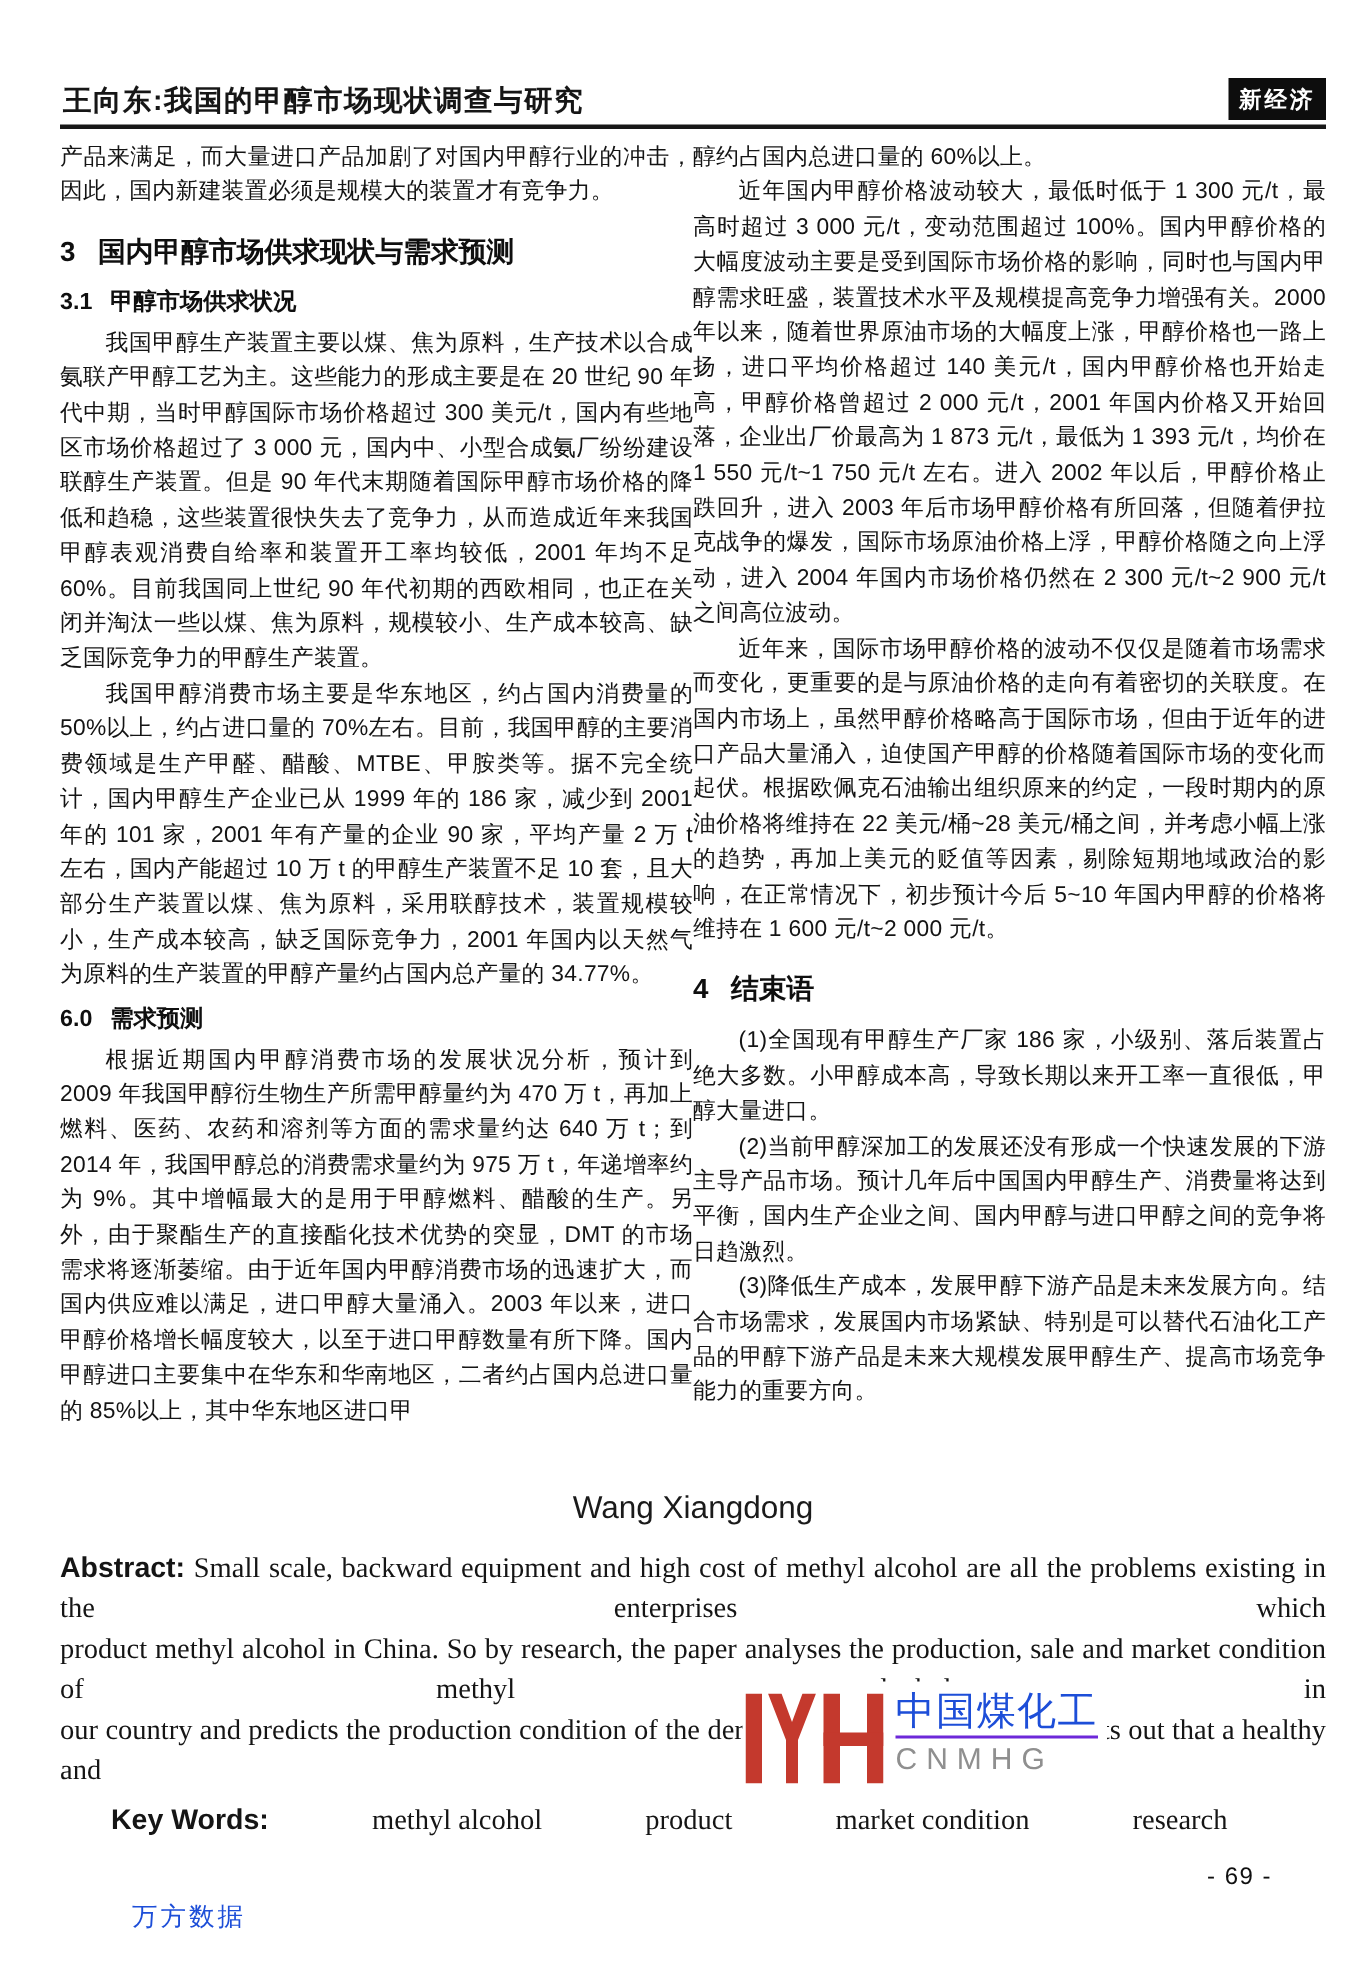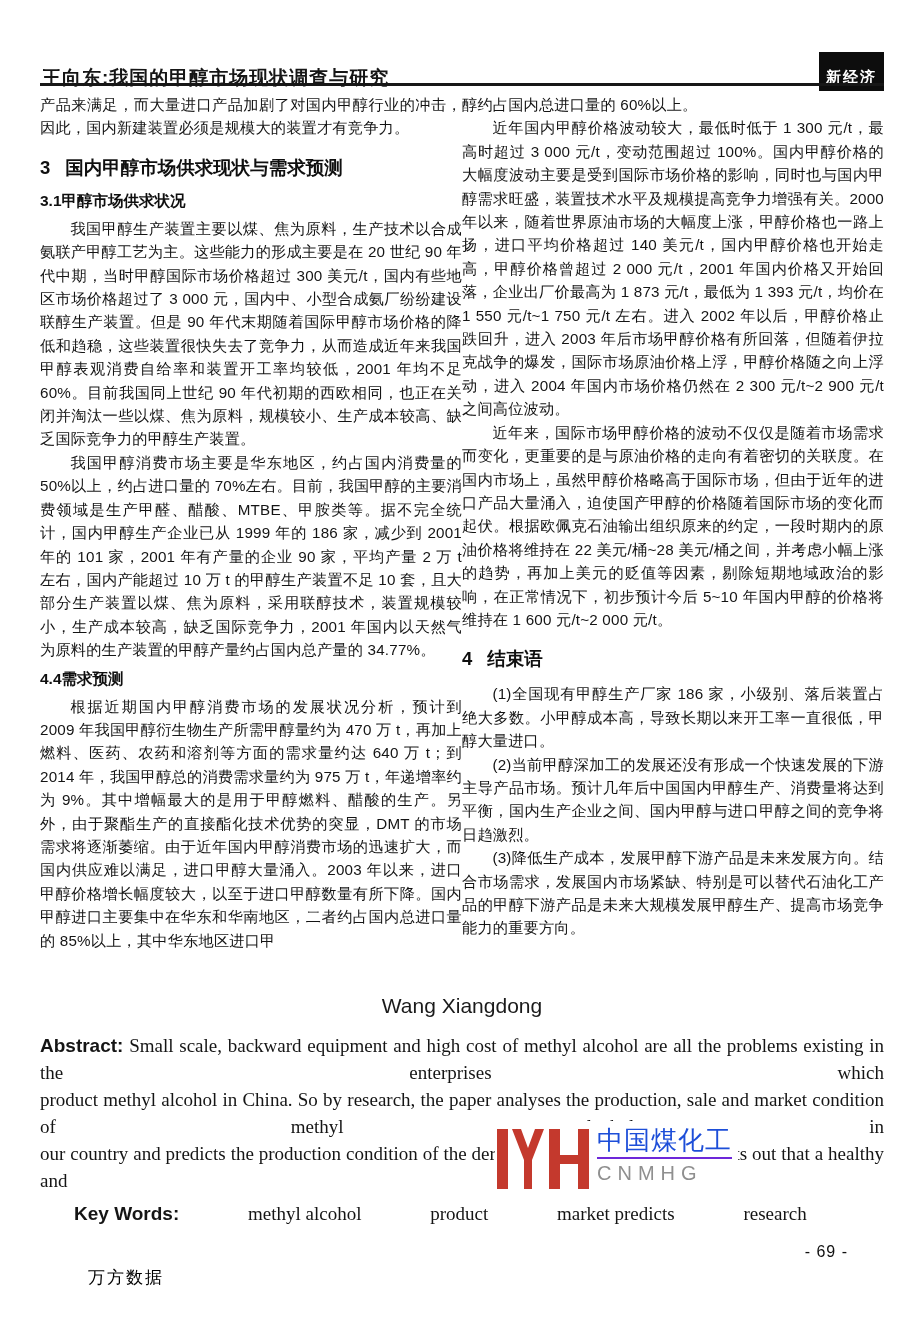--- a/index.html
+++ b/index.html
@@ -4,33 +4,33 @@
 <style>
   html,body{margin:0;padding:0;background:#e8e8e8;}
   .page{position:relative;width:904px;height:1320px;background:#ffffff;margin:0 auto;
         font-family:"Liberation Sans", sans-serif;color:#111;overflow:hidden;}
 
   
   .header{position:absolute;left:42px;top:52px;width:842px;display:flex;
           justify-content:space-between;align-items:flex-end;}
   .running-title{font-size:19px;font-weight:bold;letter-spacing:1px;color:#161616;}
   .badge{background:#0d0d0d;color:#fff;font-size:15px;font-weight:bold;
-         padding:16px 7px 4px;letter-spacing:2px;}
+         padding:5px 7px 4px;letter-spacing:2px;}
   .header-rule{position:absolute;left:40px;top:83px;width:844px;height:3px;background:#171717;}
 
   
   .columns{position:absolute;left:40px;top:93px;width:844px;display:flex;}
   .col{flex:1 1 0;min-width:0;}
   .col p{margin:0;font-size:15.2px;line-height:23.4px;text-align:justify;
          text-indent:2em;color:#141414;letter-spacing:0.2px;}
   .col p.noindent{text-indent:0;}
   .h-big{margin:15px 0 11px;font-size:18.5px;font-weight:bold;color:#0f0f0f;}
   .h-big .num{margin-right:15px;}
   .h-small{margin:7px 0 5px;font-size:15.5px;font-weight:bold;color:#0f0f0f;}
-  .h-small .num{}
+  .h-small .num{margin-right:12px;}
 
   
   .english{position:absolute;left:40px;top:988px;width:844px;}
   .en-title{text-align:center;font-family:"Liberation Serif", serif;font-weight:bold;
             font-size:27px;line-height:39px;color:#0c0c0c;}
   .en-author{text-align:center;font-size:21px;margin-top:6px;color:#1a1a1a;
              font-family:"Liberation Sans", sans-serif;}
   .abstract{margin-top:14px;font-family:"Liberation Serif", serif;font-size:19px;
             color:#151515;}
   .abs-line{line-height:27px;text-align:justify;text-align-last:justify;}
@@ -48,21 +48,21 @@
   .wm-glyph{display:block;margin-top:4px;}
   .wm-texts{margin-left:8px;}
   .wm-cn{font-size:26px;line-height:30px;color:#1d4ed8;letter-spacing:1px;
          border-bottom:2px solid #6d28d9;padding-bottom:2px;}
   .wm-en{font-size:20px;line-height:24px;color:#8f8f8f;letter-spacing:6px;
          font-family:"Liberation Sans", sans-serif;margin-top:2px;}
 
   
   .pageno{position:absolute;right:56px;top:1243px;font-size:16px;font-weight:normal;
           letter-spacing:1px;color:#101010;}
-  .wanfang{position:absolute;left:88px;top:1266px;font-size:17px;color:#000000;
+  .wanfang{position:absolute;left:88px;top:1266px;font-size:17px;color:#1d4ed8;
            letter-spacing:2px;}
 </style>
 </head>
 <body>
 
 <div class="page">
 
   <div class="header">
     <span class="running-title">王向东:我国的甲醇市场现状调查与研究</span>
     <span class="badge">新经济</span>
@@ -74,21 +74,21 @@
       <p class="noindent">产品来满足，而大量进口产品加剧了对国内甲醇行业的冲击，因此，国内新建装置必须是规模大的装置才有竞争力。</p>
       <div class="h-big">
         <span class="num">3</span><span>国内甲醇市场供求现状与需求预测</span>
       </div>
       <div class="h-small">
         <span class="num">3.1</span><span>甲醇市场供求状况</span>
       </div>
       <p>我国甲醇生产装置主要以煤、焦为原料，生产技术以合成氨联产甲醇工艺为主。这些能力的形成主要是在 20 世纪 90 年代中期，当时甲醇国际市场价格超过 300 美元/t，国内有些地区市场价格超过了 3 000 元，国内中、小型合成氨厂纷纷建设联醇生产装置。但是 90 年代末期随着国际甲醇市场价格的降低和趋稳，这些装置很快失去了竞争力，从而造成近年来我国甲醇表观消费自给率和装置开工率均较低，2001 年均不足 60%。目前我国同上世纪 90 年代初期的西欧相同，也正在关闭并淘汰一些以煤、焦为原料，规模较小、生产成本较高、缺乏国际竞争力的甲醇生产装置。</p>
       <p>我国甲醇消费市场主要是华东地区，约占国内消费量的 50%以上，约占进口量的 70%左右。目前，我国甲醇的主要消费领域是生产甲醛、醋酸、MTBE、甲胺类等。据不完全统计，国内甲醇生产企业已从 1999 年的 186 家，减少到 2001 年的 101 家，2001 年有产量的企业 90 家，平均产量 2 万 t 左右，国内产能超过 10 万 t 的甲醇生产装置不足 10 套，且大部分生产装置以煤、焦为原料，采用联醇技术，装置规模较小，生产成本较高，缺乏国际竞争力，2001 年国内以天然气为原料的生产装置的甲醇产量约占国内总产量的 34.77%。</p>
       <div class="h-small">
-        <span class="num">4.4</span><span>需求预测</span>
+        <span class="num">6.0</span><span>需求预测</span>
       </div>
       <p>根据近期国内甲醇消费市场的发展状况分析，预计到 2009 年我国甲醇衍生物生产所需甲醇量约为 470 万 t，再加上燃料、医药、农药和溶剂等方面的需求量约达 640 万 t；到 2014 年，我国甲醇总的消费需求量约为 975 万 t，年递增率约为 9%。其中增幅最大的是用于甲醇燃料、醋酸的生产。另外，由于聚酯生产的直接酯化技术优势的突显，DMT 的市场需求将逐渐萎缩。由于近年国内甲醇消费市场的迅速扩大，而国内供应难以满足，进口甲醇大量涌入。2003 年以来，进口甲醇价格增长幅度较大，以至于进口甲醇数量有所下降。国内甲醇进口主要集中在华东和华南地区，二者约占国内总进口量的 85%以上，其中华东地区进口甲</p>
     </div>
 
     <div class="col">
       <p class="noindent">醇约占国内总进口量的 60%以上。</p>
       <p>近年国内甲醇价格波动较大，最低时低于 1 300 元/t，最高时超过 3 000 元/t，变动范围超过 100%。国内甲醇价格的大幅度波动主要是受到国际市场价格的影响，同时也与国内甲醇需求旺盛，装置技术水平及规模提高竞争力增强有关。2000 年以来，随着世界原油市场的大幅度上涨，甲醇价格也一路上扬，进口平均价格超过 140 美元/t，国内甲醇价格也开始走高，甲醇价格曾超过 2 000 元/t，2001 年国内价格又开始回落，企业出厂价最高为 1 873 元/t，最低为 1 393 元/t，均价在 1 550 元/t~1 750 元/t 左右。进入 2002 年以后，甲醇价格止跌回升，进入 2003 年后市场甲醇价格有所回落，但随着伊拉克战争的爆发，国际市场原油价格上浮，甲醇价格随之向上浮动，进入 2004 年国内市场价格仍然在 2 300 元/t~2 900 元/t 之间高位波动。</p>
       <p>近年来，国际市场甲醇价格的波动不仅仅是随着市场需求而变化，更重要的是与原油价格的走向有着密切的关联度。在国内市场上，虽然甲醇价格略高于国际市场，但由于近年的进口产品大量涌入，迫使国产甲醇的价格随着国际市场的变化而起伏。根据欧佩克石油输出组织原来的约定，一段时期内的原油价格将维持在 22 美元/桶~28 美元/桶之间，并考虑小幅上涨的趋势，再加上美元的贬值等因素，剔除短期地域政治的影响，在正常情况下，初步预计今后 5~10 年国内甲醇的价格将维持在 1 600 元/t~2 000 元/t。</p>
       <div class="h-big">
         <span class="num">4</span><span>结束语</span>
@@ -110,21 +110,21 @@
       <div class="abs-line">
         <span>product methyl alcohol in China. So by research, the paper analyses the production, sale and market condition of methyl alcohol in</span>
       </div>
       <div class="abs-line">
         <span>our country and predicts the production condition of the derivative of met</span><span class="wm-spacer s3"></span><span>ints out that a healthy and</span>
       </div>
       <div class="keywords">
         <span class="abs-label kw">Key Words:</span>
         <span class="kw">methyl alcohol</span>
         <span class="kw">product</span>
-        <span class="kw">market predicts</span>
+        <span class="kw">market condition</span>
         <span class="kw">research</span>
       </div>
     </div>
   </div>
 
   <div class="watermark">
     <svg class="wm-glyph" width="92" height="60" viewBox="0 0 92 60" xmlns="http://www.w3.org/2000/svg">
       <rect x="0" y="0" width="11" height="60" fill="#c4392d"></rect>
       <polygon points="15,0 24,0 31,19 38,0 47,0 35,31 35,60 27,60 27,31" fill="#c4392d"></polygon>
       <rect x="52" y="0" width="11" height="60" fill="#c4392d"></rect>

